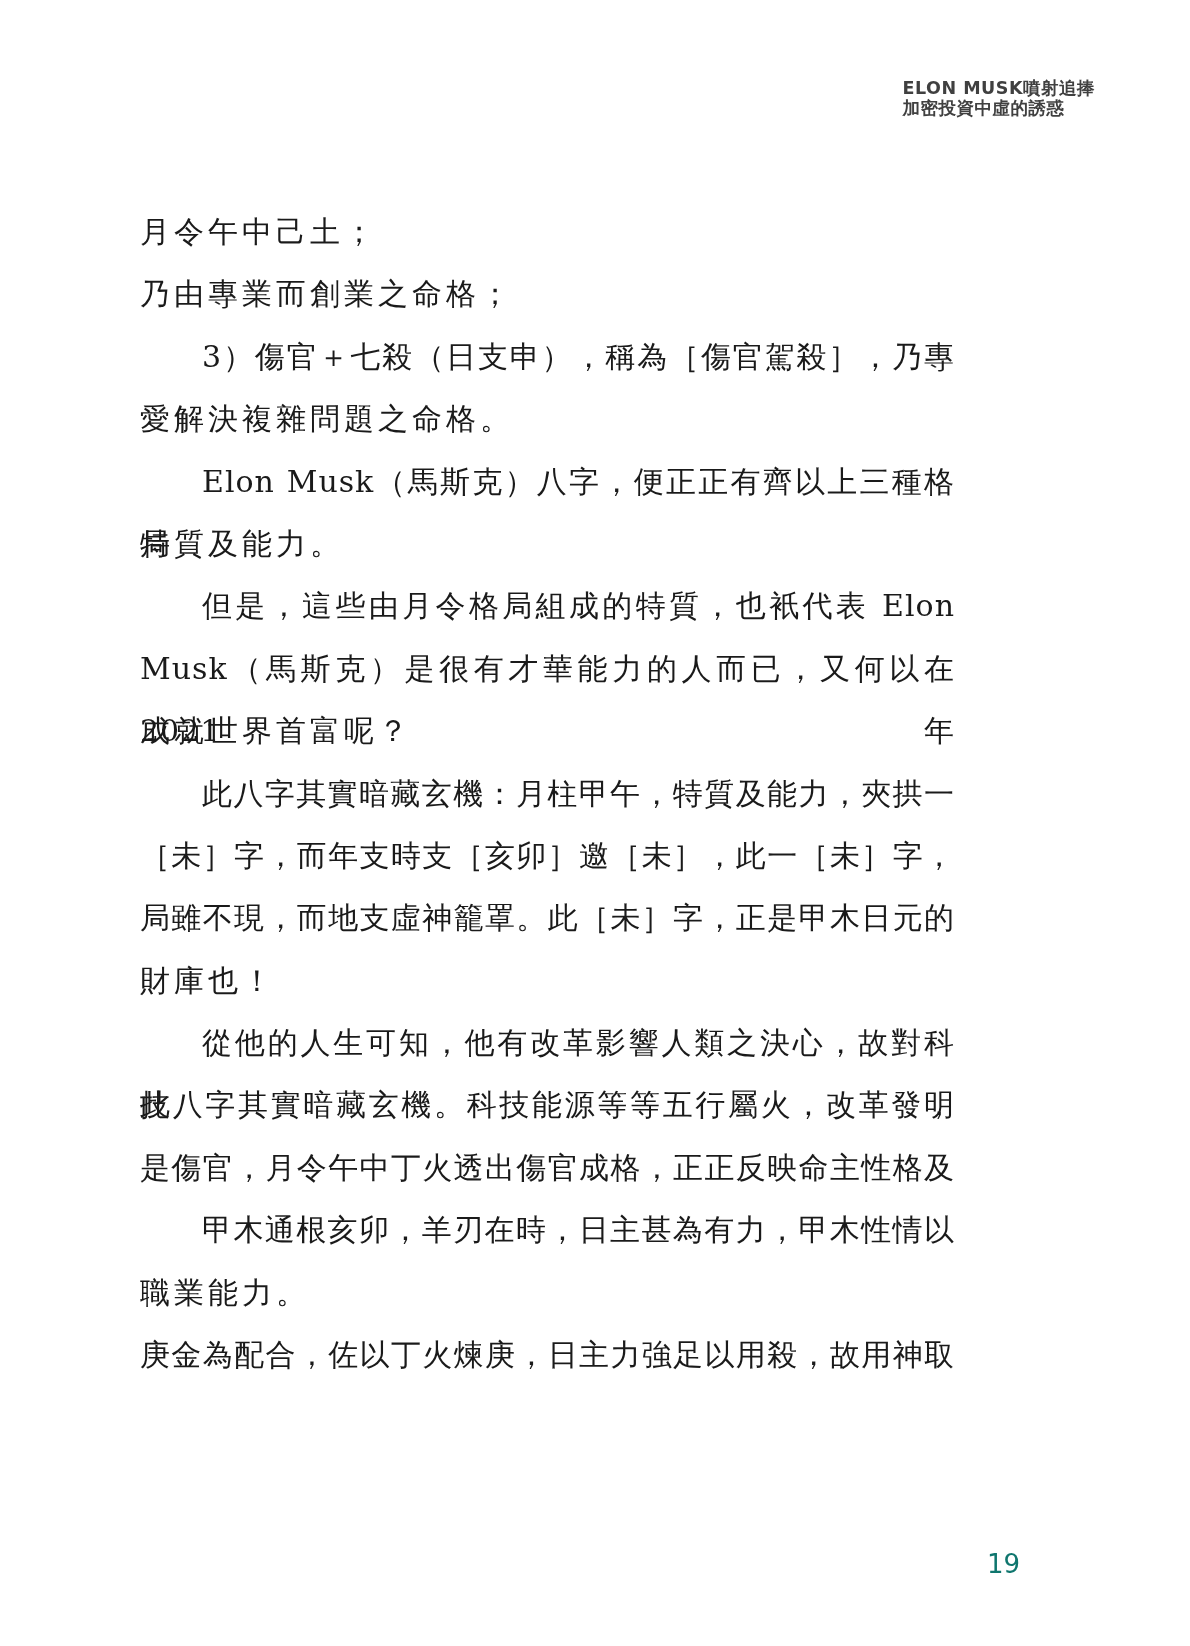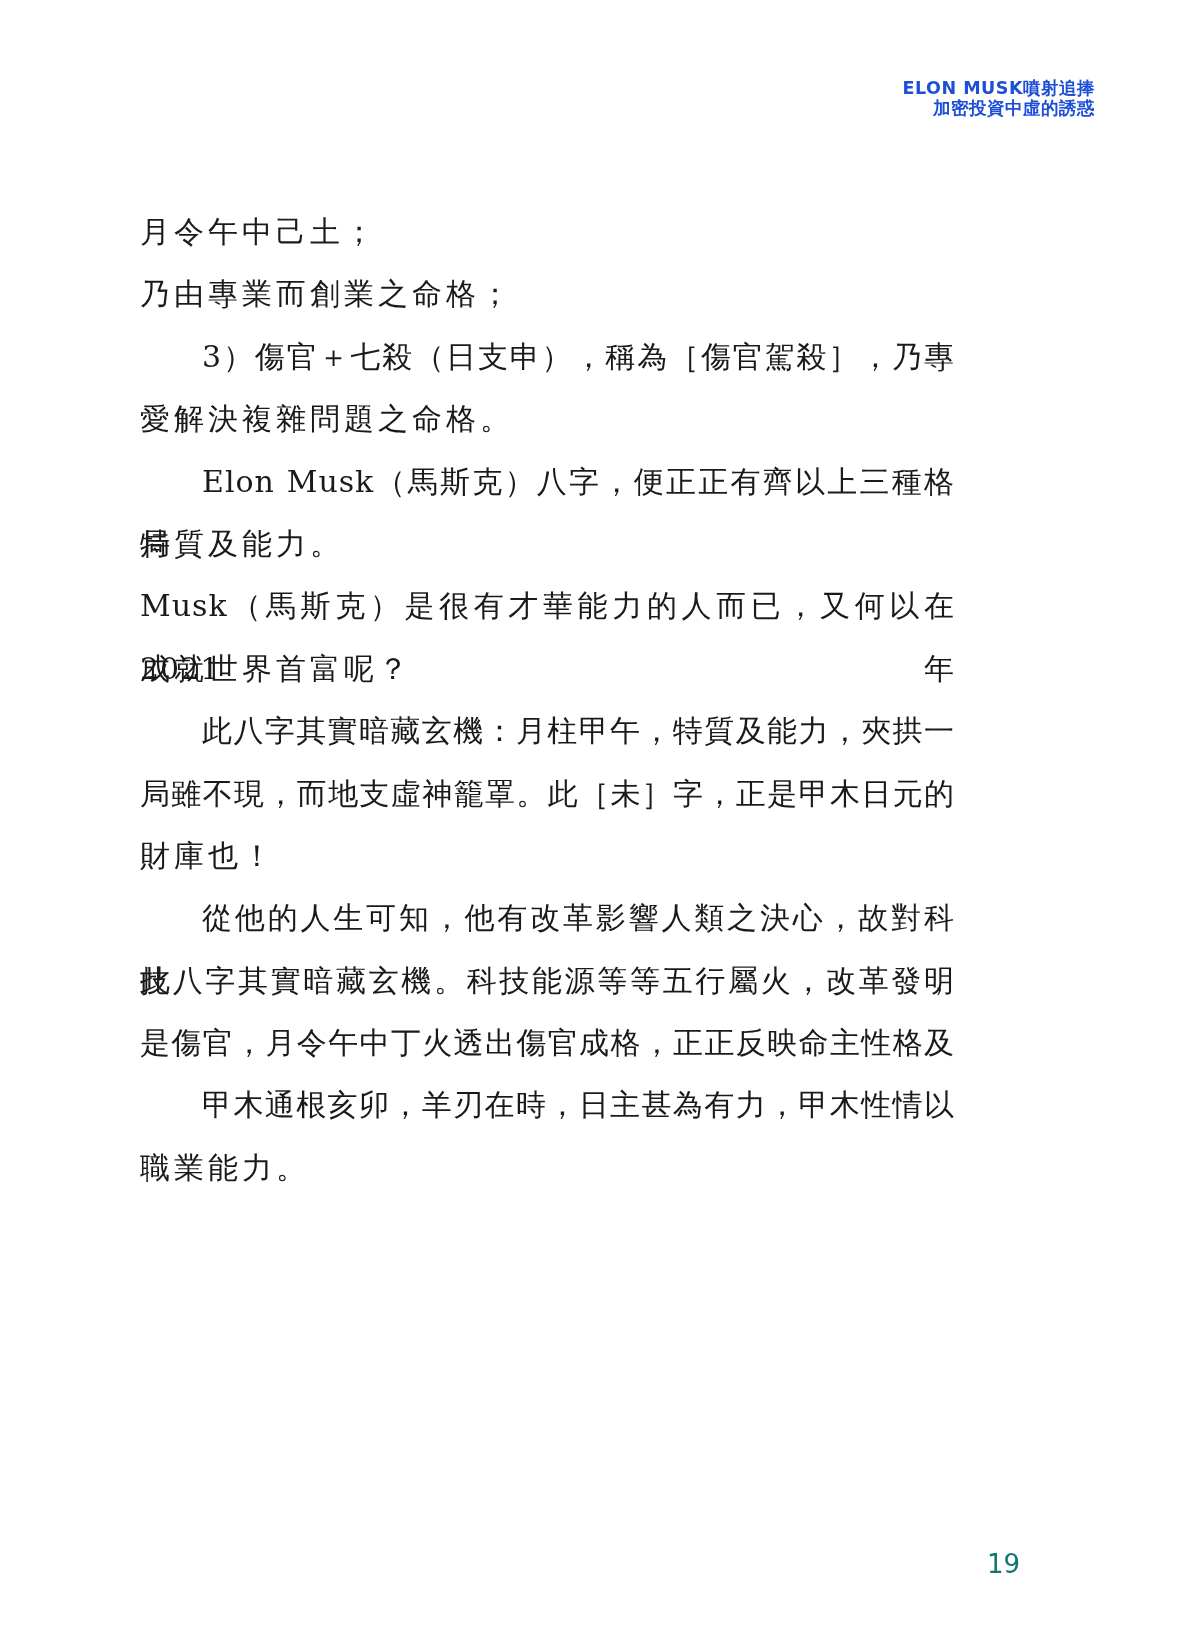--- a/index.html
+++ b/index.html
@@ -14,22 +14,21 @@
     background: #ffffff;
     overflow: hidden;
     font-family: "DejaVu Serif", "Liberation Serif", serif;
     color: #1a1a1a;
   }
   
   .running-head {
     position: absolute;
     top: 78px;
     right: 95px;
-    text-align: right;
-    color: #1d4ed8;
+    color: #404040;
     font-family: "DejaVu Sans", "Liberation Sans", sans-serif;
     font-weight: 600;
     font-size: 17.5px;
     line-height: 20px;
     letter-spacing: 0.5px;
   }
   
   .text-block {
     position: absolute;
     left: 140px;
@@ -73,27 +72,30 @@
     <div>加密投資中虛的誘惑</div>
   </div>
 
   <div class="text-block">
     <div class="line">月令午中己土；</div>
     <div class="line">乃由專業而創業之命格；</div>
     <div class="line fill indent">3）傷官＋七殺（日支申），稱為［傷官駕殺］，乃專</div>
     <div class="line">愛解決複雜問題之命格。</div>
     <div class="line fill indent">Elon Musk（馬斯克）八字，便正正有齊以上三種格局</div>
     <div class="line">特質及能力。</div>
+    <div class="line fill indent">但是，這些由月令格局組成的特質，也衹代表 Elon</div>
     <div class="line fill">Musk（馬斯克）是很有才華能力的人而已，又何以在 2021 年</div>
     <div class="line">成就世界首富呢？</div>
     <div class="line fill indent">此八字其實暗藏玄機：月柱甲午，特質及能力，夾拱一</div>
+    <div class="line fill">［未］字，而年支時支［亥卯］邀［未］，此一［未］字，</div>
     <div class="line fill">局雖不現，而地支虛神籠罩。此［未］字，正是甲木日元的</div>
     <div class="line">財庫也！</div>
     <div class="line fill indent">從他的人生可知，他有改革影響人類之決心，故對科技，</div>
     <div class="line fill">此八字其實暗藏玄機。科技能源等等五行屬火，改革發明</div>
     <div class="line fill">是傷官，月令午中丁火透出傷官成格，正正反映命主性格及</div>
     <div class="line fill indent">甲木通根亥卯，羊刃在時，日主甚為有力，甲木性情以</div>
     <div class="line">職業能力。</div>
+    <div class="line fill">庚金為配合，佐以丁火煉庚，日主力強足以用殺，故用神取</div>
   </div>
 
   <div class="page-number">19</div>
 
 </div>
 
 </body></html>

